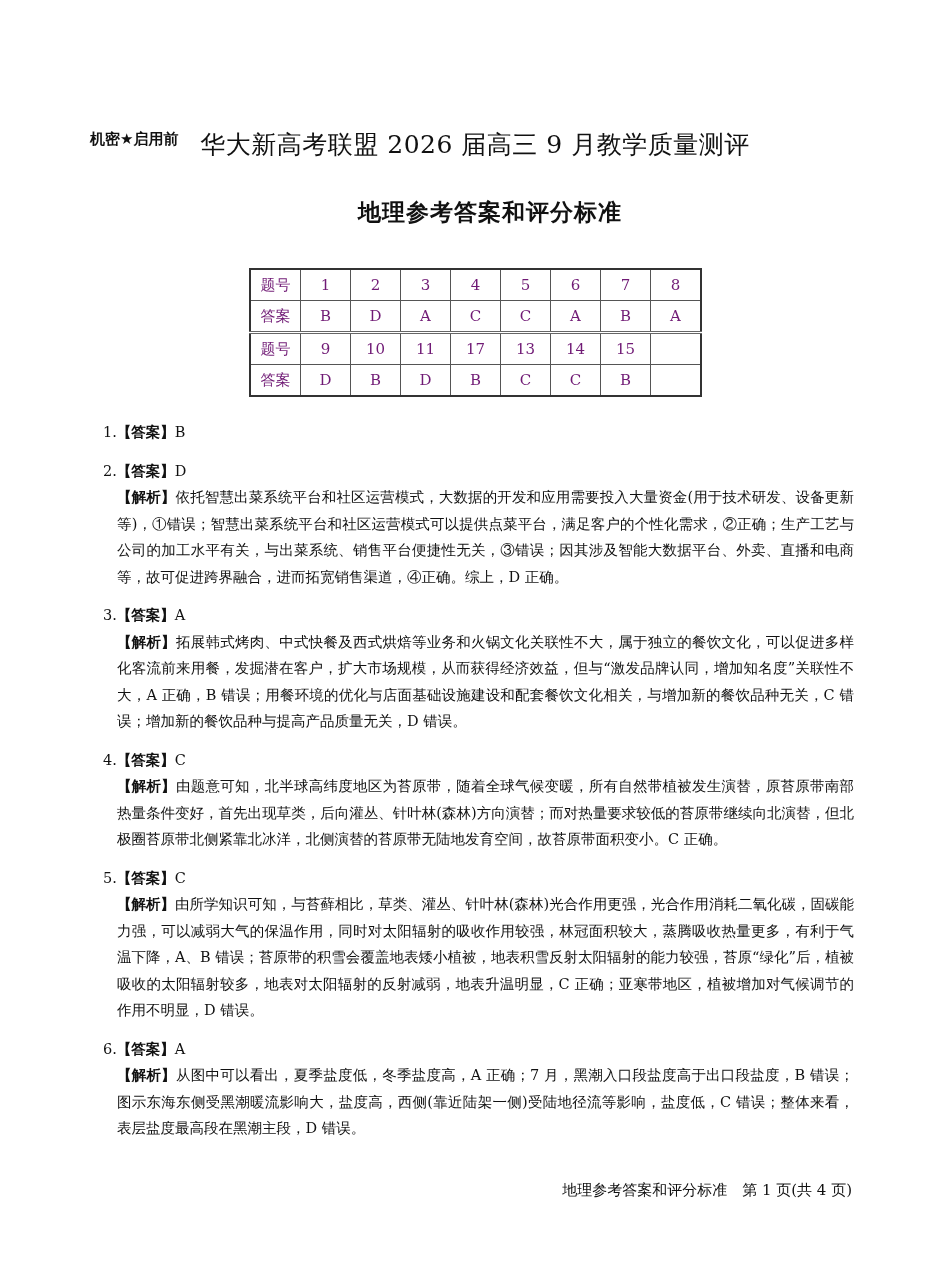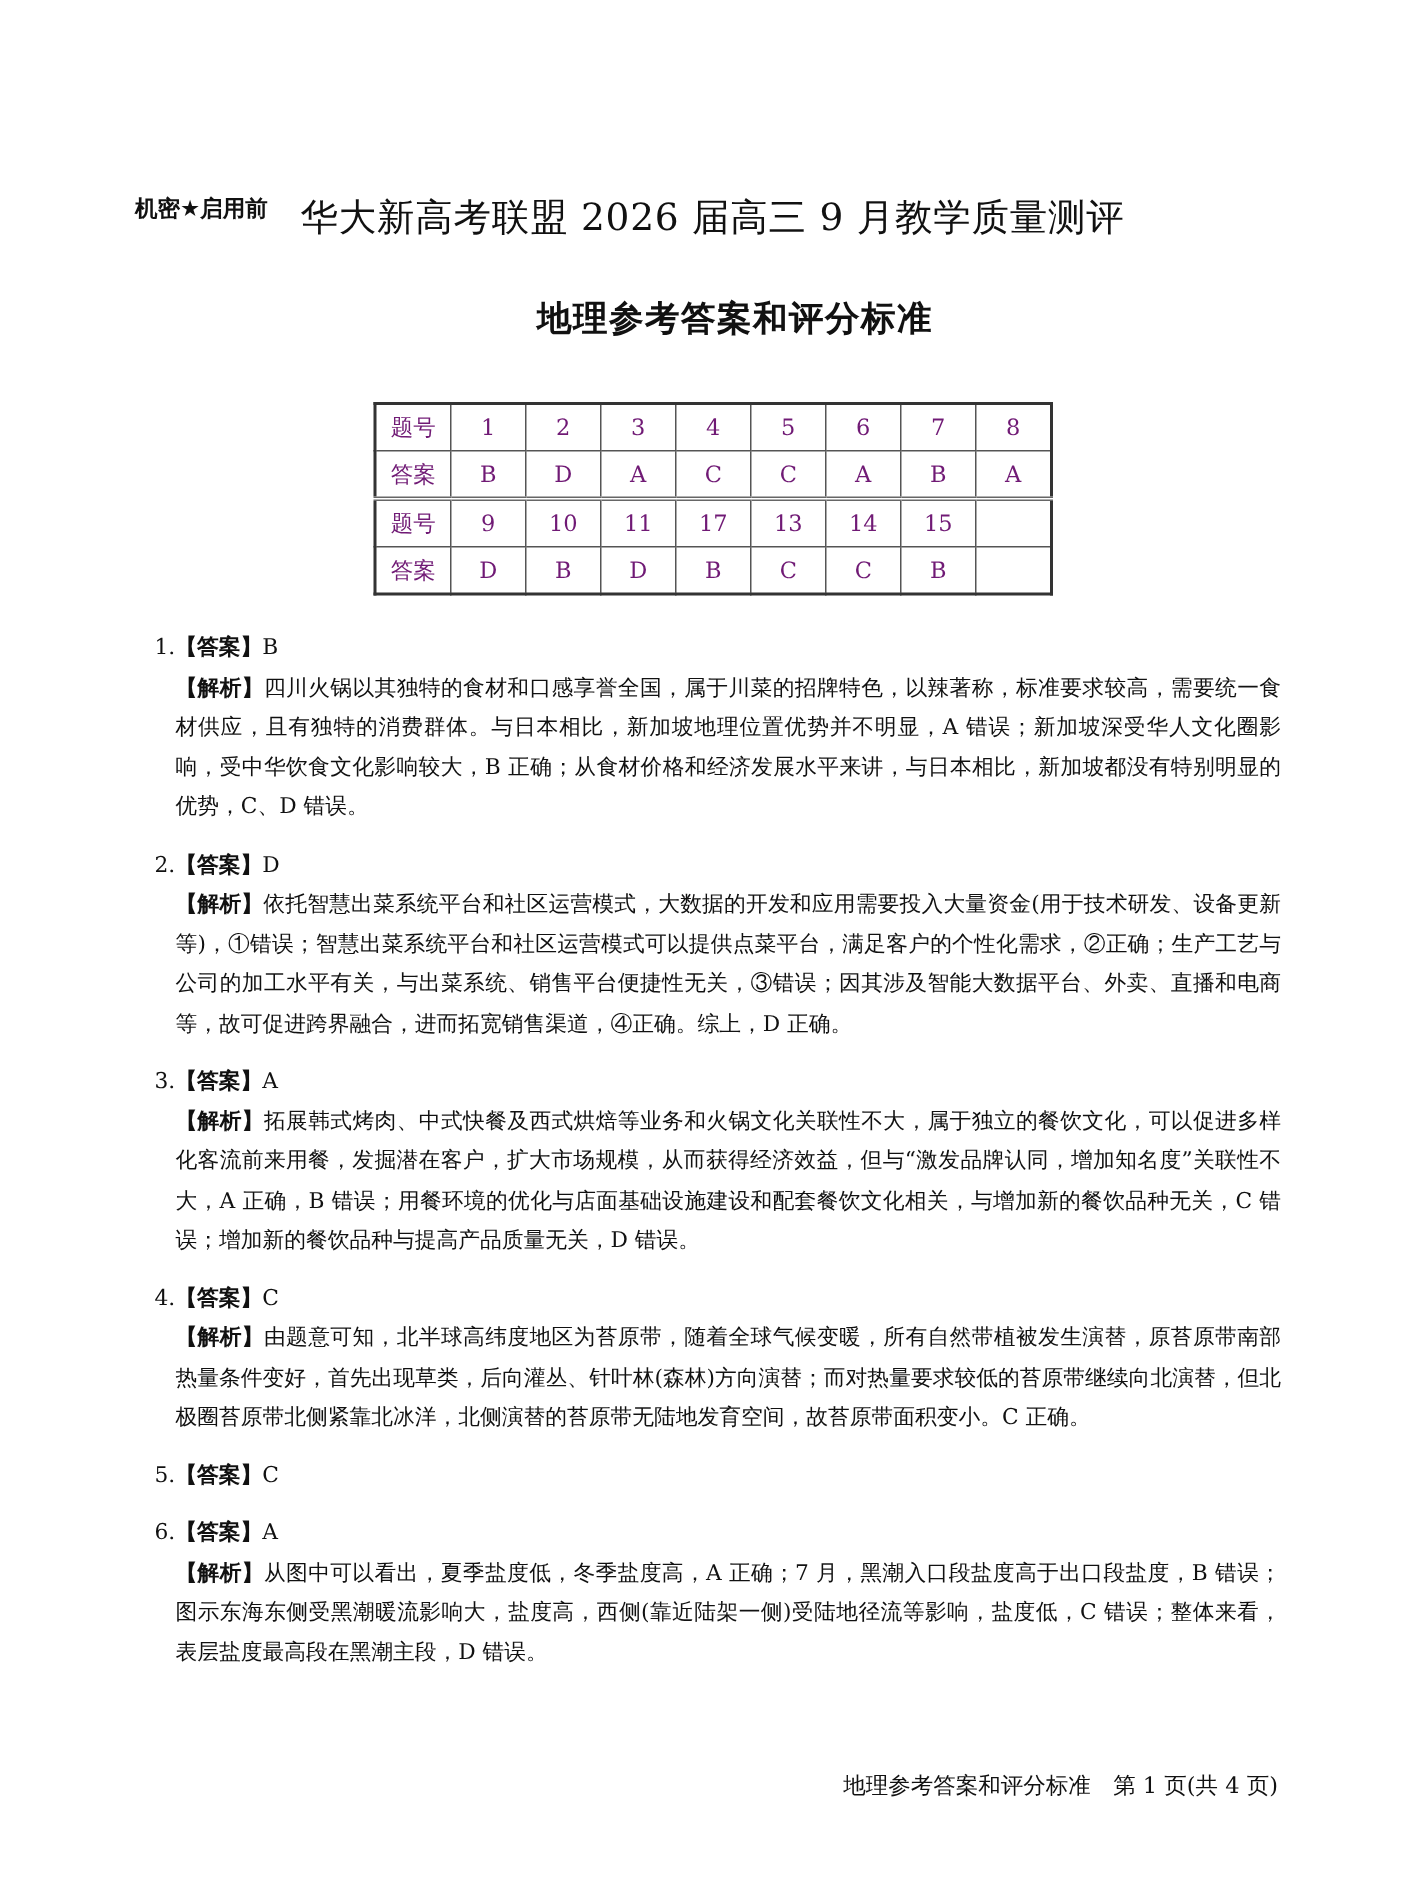--- a/index.html
+++ b/index.html
@@ -155,40 +155,40 @@
       <td>B</td>
       <td></td>
     </tr>
   </tbody>
     </table>
 
   <div class="content">
 
     <div class="q">
       <span class="q-head"><span>1.</span><span class="bracket">【答案】</span><span>B</span></span>
-      <span class="q-body"><span class="bracket">【解析】</span><span>四川火锅以其独特的食材和口感享誉全国，属于川菜的招牌特色，以辣著称，标准要求较高，需要统一食材供应，且有独特的消费群体。与日本相比，新加坡地理位置优势并不明显，A 错误；新加坡深受华人文化圈影响，受中华饮食文化影响较大，B 正确；从食材价格和经济发展水平来讲，与日本相比，新加坡都没有特别明显的优势，C、D 错误。</span></span>
     </div>
 
     <div class="q">
       <span class="q-head"><span>2.</span><span class="bracket">【答案】</span><span>D</span></span>
       <span class="q-body"><span class="bracket">【解析】</span><span>依托智慧出菜系统平台和社区运营模式，大数据的开发和应用需要投入大量资金(用于技术研发、设备更新等)，①错误；智慧出菜系统平台和社区运营模式可以提供点菜平台，满足客户的个性化需求，②正确；生产工艺与公司的加工水平有关，与出菜系统、销售平台便捷性无关，③错误；因其涉及智能大数据平台、外卖、直播和电商等，故可促进跨界融合，进而拓宽销售渠道，④正确。综上，D 正确。</span></span>
     </div>
 
     <div class="q">
       <span class="q-head"><span>3.</span><span class="bracket">【答案】</span><span>A</span></span>
       <span class="q-body"><span class="bracket">【解析】</span><span>拓展韩式烤肉、中式快餐及西式烘焙等业务和火锅文化关联性不大，属于独立的餐饮文化，可以促进多样化客流前来用餐，发掘潜在客户，扩大市场规模，从而获得经济效益，但与“激发品牌认同，增加知名度”关联性不大，A 正确，B 错误；用餐环境的优化与店面基础设施建设和配套餐饮文化相关，与增加新的餐饮品种无关，C 错误；增加新的餐饮品种与提高产品质量无关，D 错误。</span></span>
     </div>
 
     <div class="q">
       <span class="q-head"><span>4.</span><span class="bracket">【答案】</span><span>C</span></span>
       <span class="q-body"><span class="bracket">【解析】</span><span>由题意可知，北半球高纬度地区为苔原带，随着全球气候变暖，所有自然带植被发生演替，原苔原带南部热量条件变好，首先出现草类，后向灌丛、针叶林(森林)方向演替；而对热量要求较低的苔原带继续向北演替，但北极圈苔原带北侧紧靠北冰洋，北侧演替的苔原带无陆地发育空间，故苔原带面积变小。C 正确。</span></span>
     </div>
 
     <div class="q">
       <span class="q-head"><span>5.</span><span class="bracket">【答案】</span><span>C</span></span>
+      <span class="q-body"><span class="bracket">【解析】</span><span>由所学知识可知，与苔藓相比，草类、灌丛、针叶林(森林)光合作用更强，光合作用消耗二氧化碳，固碳能力强，可以减弱大气的保温作用，同时对太阳辐射的吸收作用较强，林冠面积较大，蒸腾吸收热量更多，有利于气温下降，A、B 错误；苔原带的积雪会覆盖地表矮小植被，地表积雪反射太阳辐射的能力较强，苔原“绿化”后，植被吸收的太阳辐射较多，地表对太阳辐射的反射减弱，地表升温明显，C 正确；亚寒带地区，植被增加对气候调节的作用不明显，D 错误。</span></span>
     </div>
 
     <div class="q">
       <span class="q-head"><span>6.</span><span class="bracket">【答案】</span><span>A</span></span>
       <span class="q-body"><span class="bracket">【解析】</span><span>从图中可以看出，夏季盐度低，冬季盐度高，A 正确；7 月，黑潮入口段盐度高于出口段盐度，B 错误；图示东海东侧受黑潮暖流影响大，盐度高，西侧(靠近陆架一侧)受陆地径流等影响，盐度低，C 错误；整体来看，表层盐度最高段在黑潮主段，D 错误。</span></span>
     </div>
 
   </div>
 
   <div class="footer">地理参考答案和评分标准　第 1 页(共 4 页)</div>

